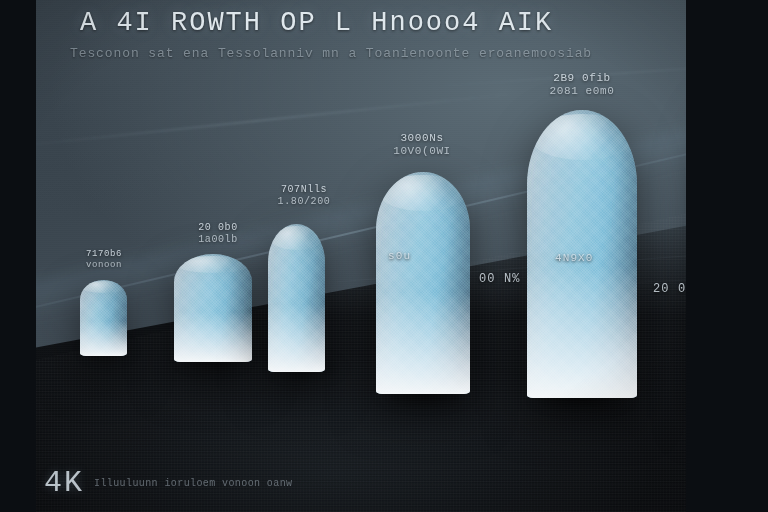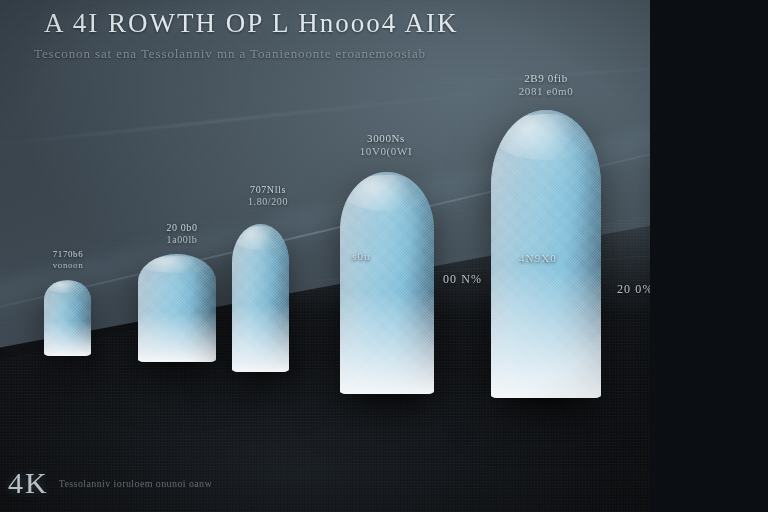--- a/index.html
+++ b/index.html
@@ -5,25 +5,26 @@
   html, body {
     margin: 0;
     padding: 0;
     background: #0b0e12;
   }
   #stage {
     position: relative;
     width: 650px;
     height: 512px;
     overflow: hidden;
-    font-family: Liberation Serif, serif;
+    font-family: Liberation Mono, monospace;
     background:
       radial-gradient(120% 90% at 72% 18%, #5a6a74 0%, rgba(90,106,116,0) 58%),
       radial-gradient(90% 70% at 12% 6%, #3c4750 0%, rgba(60,71,80,0) 55%),
       linear-gradient(160deg, #2f3a43 0%, #3a454e 30%, #44505a 55%, #2b343c 100%);
+    margin-left: 36px;
   }
 
   
   .floor {
     position: absolute;
     left: -10%;
     width: 120%;
     bottom: 0;
     height: 62%;
     background:
@@ -309,16 +310,16 @@
   <div class="axislabel" style="left:352px; top:250px; font-size:11px;">s0u</div>
   <div class="axislabel" style="left:443px; top:272px; font-size:12px;">00 N%</div>
   <div class="axislabel" style="left:519px; top:252px; font-size:11px;">4N9X0</div>
   <div class="axislabel" style="left:617px; top:282px; font-size:12px;">20 0%</div>
 
   <div class="vignette"></div>
   <div class="grain"></div>
 
   <div class="wm">
     <span class="wm-4k">4K</span>
-    <span class="wm-text">Tessolanniv ioruloem onunoi oanw</span>
+    <span class="wm-text">Illuuluunn ioruloem vonoon oanw</span>
   </div>
 
 </div>
 
 </body></html>

